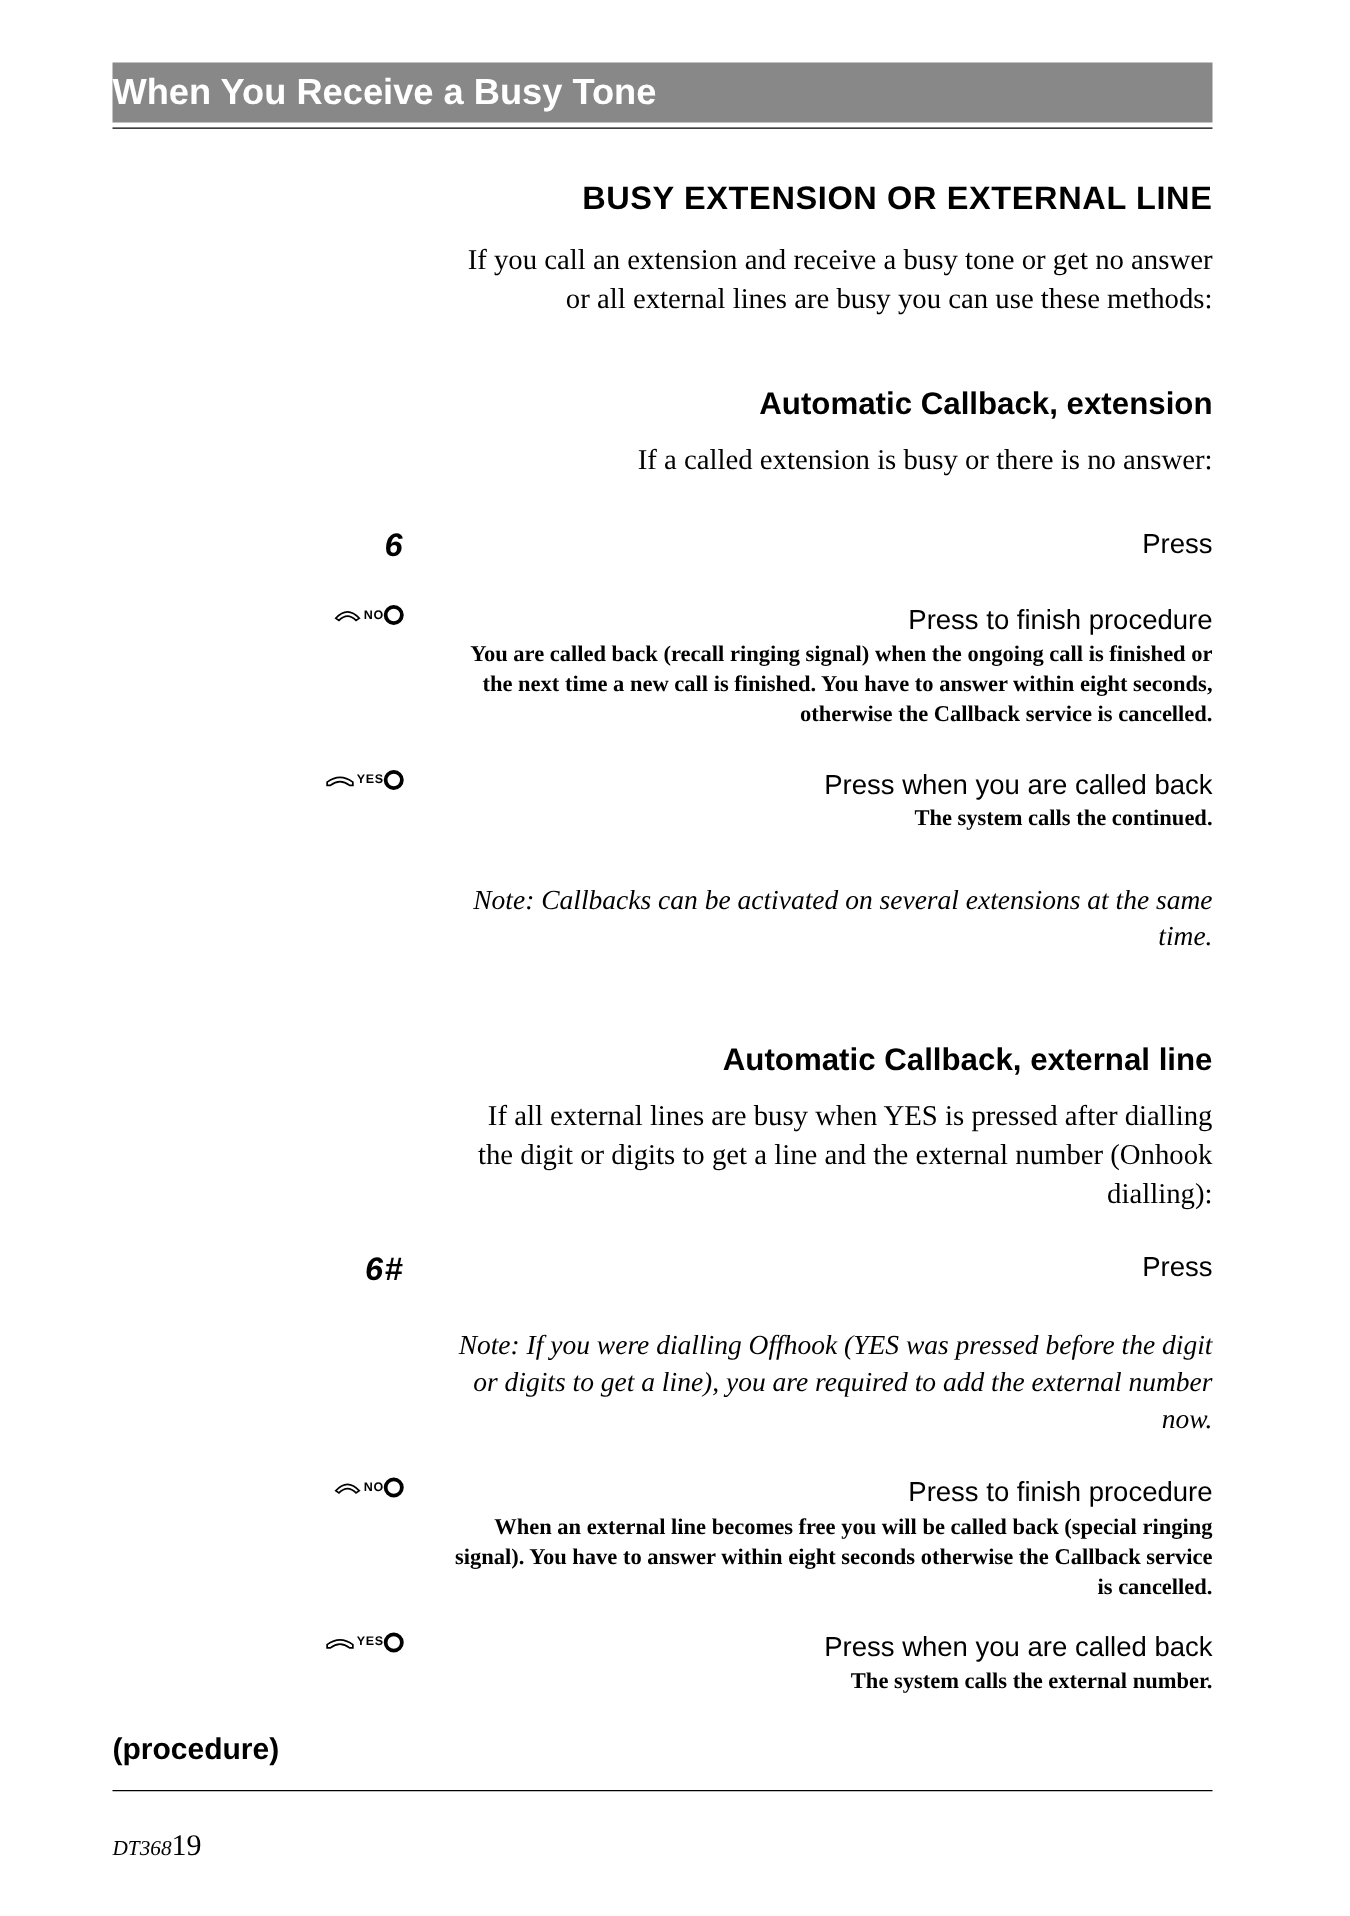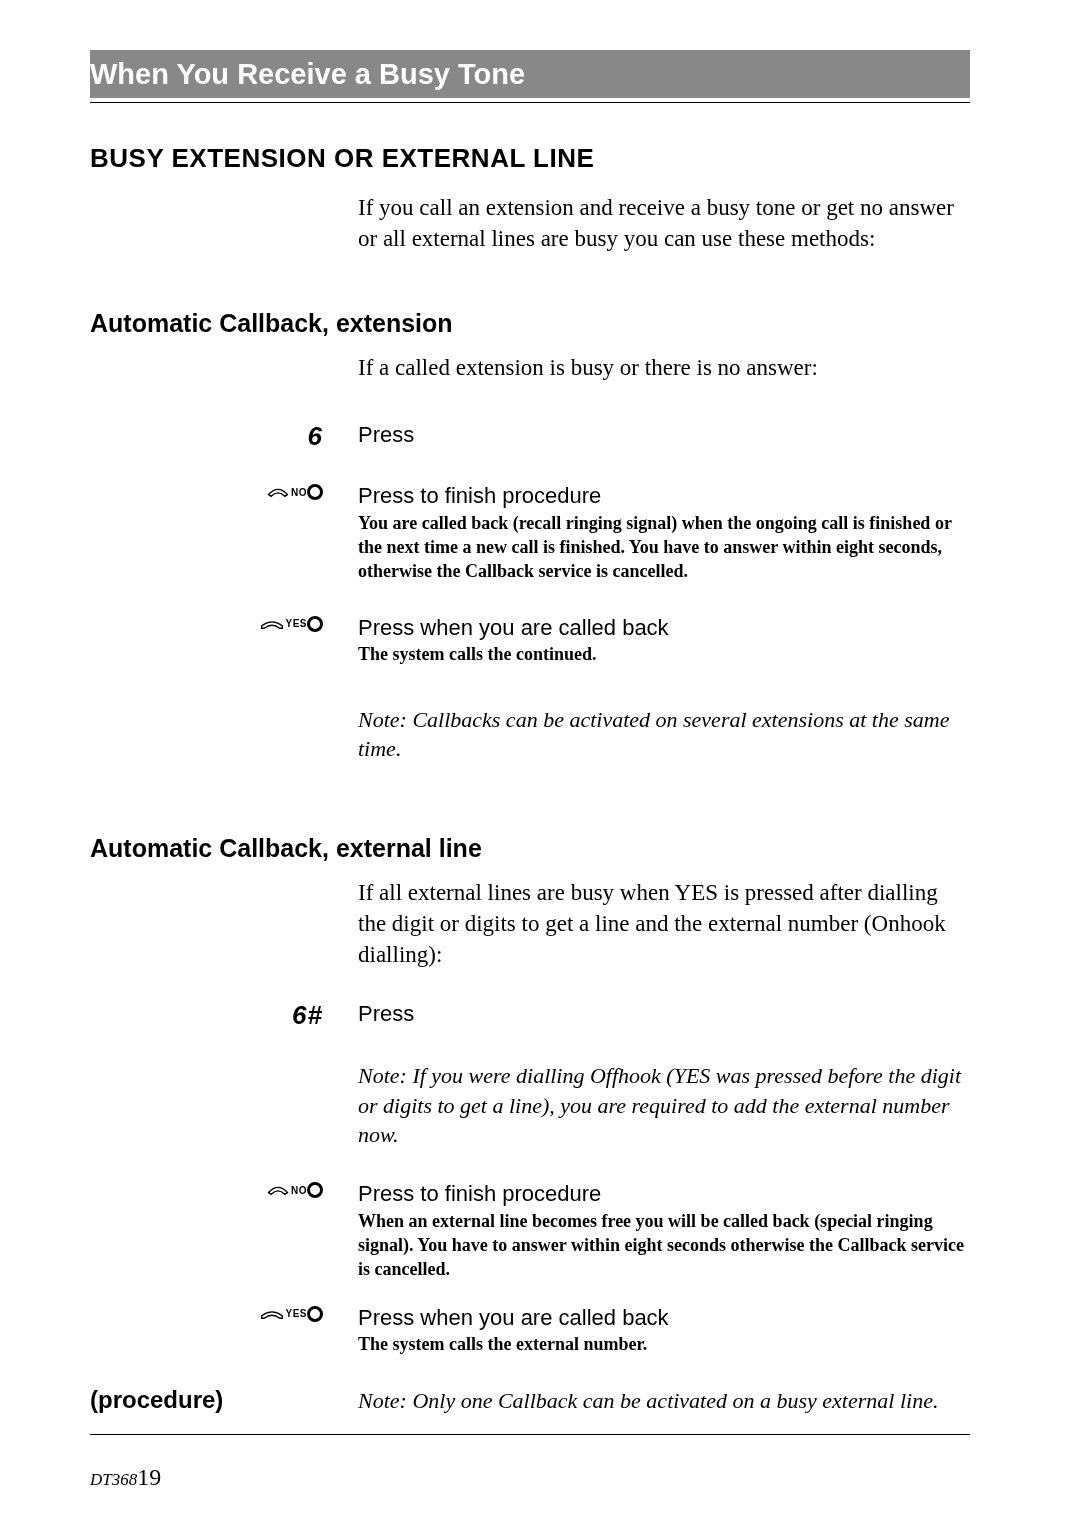--- a/index.html
+++ b/index.html
@@ -87,21 +87,21 @@
   .para {
     font-size: 18px;
     line-height: 1.35;
     font-weight: bold;
   }
   .note {
     font-style: italic;
     font-size: 22px;
     line-height: 1.35;
   }
-  .section { margin-bottom: 60px; }
+  .section { margin-bottom: 60px; text-align: right; }
   .gap-small { height: 30px; }
   .gap-med { height: 38px; }
   .icon-stack {
     display: flex;
     flex-direction: row;
     align-items: center;
     gap: 0px;
     padding-top: 2px;
   }
   .icon-handset-down { width: 26px; height: 12px; }
@@ -264,23 +264,20 @@
         <div class="para">The system calls the external number.</div>
       </div>
     </div>
 
     <div style="height:30px"></div>
 
     <div class="row">
       <div class="left-col" style="justify-content:flex-start;padding-left:0">
         <span class="continued">(procedure)</span>
       </div>
-      <div class="right-col">
-        <div class="note">Note: Only one Callback can be activated on a busy external line.</div>
-      </div>
     </div>
   </div>
 
   <hr class="hr-bottom">
 </div>
 
 <div class="footer">
   <span class="footer-left">DT368</span>
   <span class="footer-right">19</span>
 </div>

